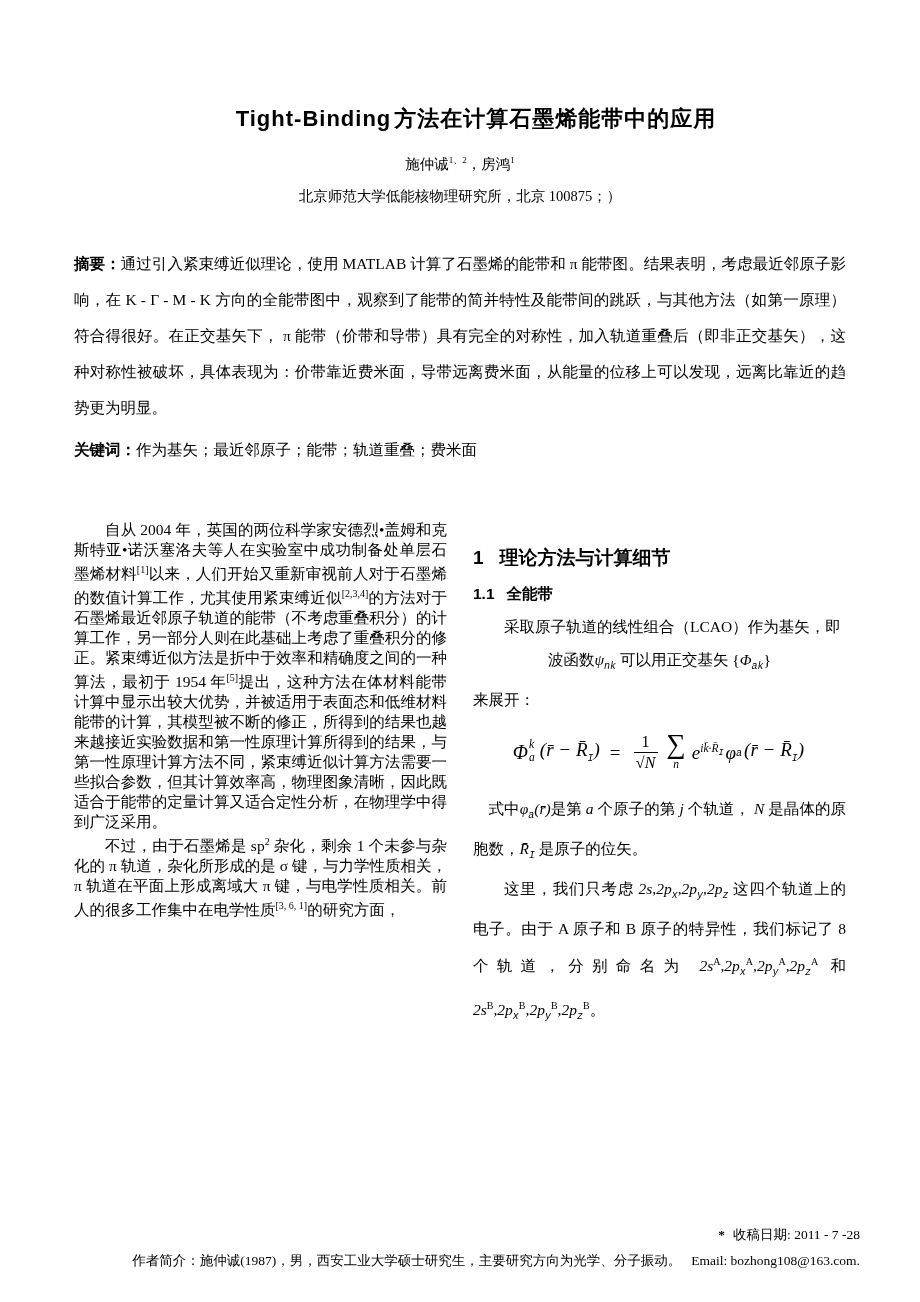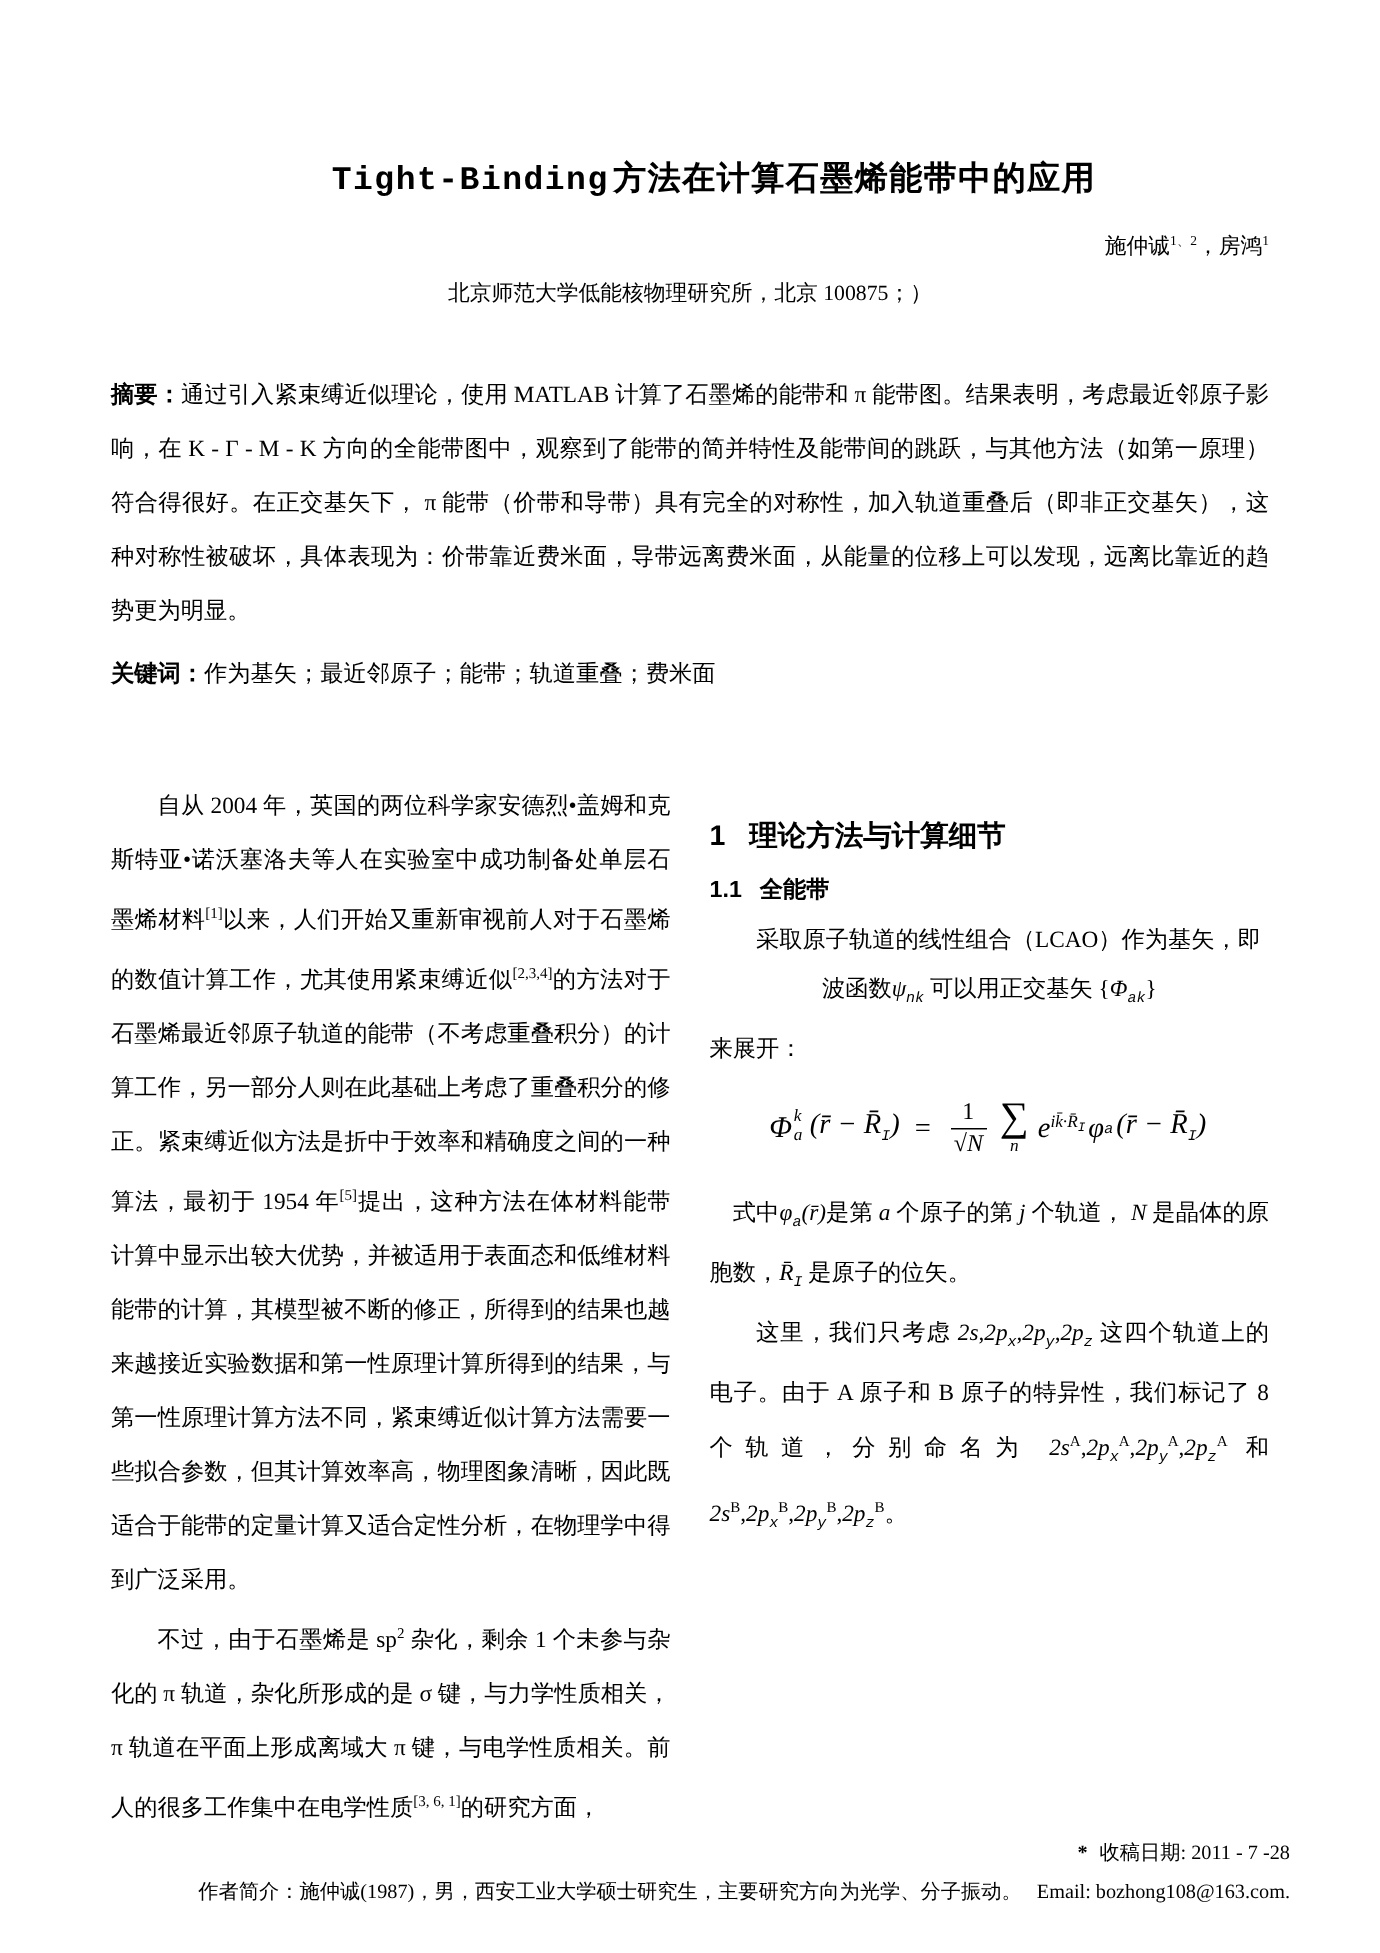--- a/index.html
+++ b/index.html
@@ -4,34 +4,34 @@
 <style>
   * { margin:0; padding:0; box-sizing:border-box; }
   html, body { background:#ffffff; }
   body {
     width:920px; height:1302px; position:relative; overflow:hidden;
     font-family:"Liberation Serif", serif; color:#000;
   }
   .page { position:absolute; inset:0; padding:104px 74px 0 74px; }
 
   .title { text-align:center; font-size:22px; font-weight:bold; margin-bottom:20px; letter-spacing:1px; }
-  .title-en { font-family:Liberation Mono, monospace;margin-left:32px; }
+  .title-en { font-family:Liberation Sans, sans-serif;margin-left:32px; }
   .title-zh { font-family:"Liberation Sans", sans-serif; margin-left:3px; }
 
-  .authors { text-align:right; font-size:14.5px; margin-bottom:8px; }
+  .authors { text-align:center; font-size:14.5px; margin-bottom:8px; }
   .authors sup { font-size:9px; }
   .affil { text-align:center; font-size:14.5px; line-height:28px; }
 
   .abstract { margin-top:36px; font-size:15.5px; line-height:36px; text-align:justify; }
   .lbl { font-weight:bold; font-family:"Liberation Sans", sans-serif; }
   .keywords { font-size:15.5px; line-height:36px; text-align:justify; margin-top:6px; }
 
   .columns { display:flex; gap:26px; margin-top:52px; }
   .col { width:373px; font-size:15.5px; text-align:justify; }
-  .col-left  { line-height:36px; }
+  .col-left  { line-height:20px; }
   .col-right { line-height:33px; }
   .col p.indent { text-indent:2em; }
   .col p.indent-sm { text-indent:1em; }
   sup { font-size:10px; }
   sub { font-size:10px; font-style:italic; font-family:Liberation Mono, monospace; }
   i { font-family:"Liberation Serif", serif; }
 
   .sec {
     font-family:"Liberation Sans", sans-serif; font-size:19px; font-weight:bold;
     margin:26px 0 12px 0; text-align:left; line-height:1.3;

